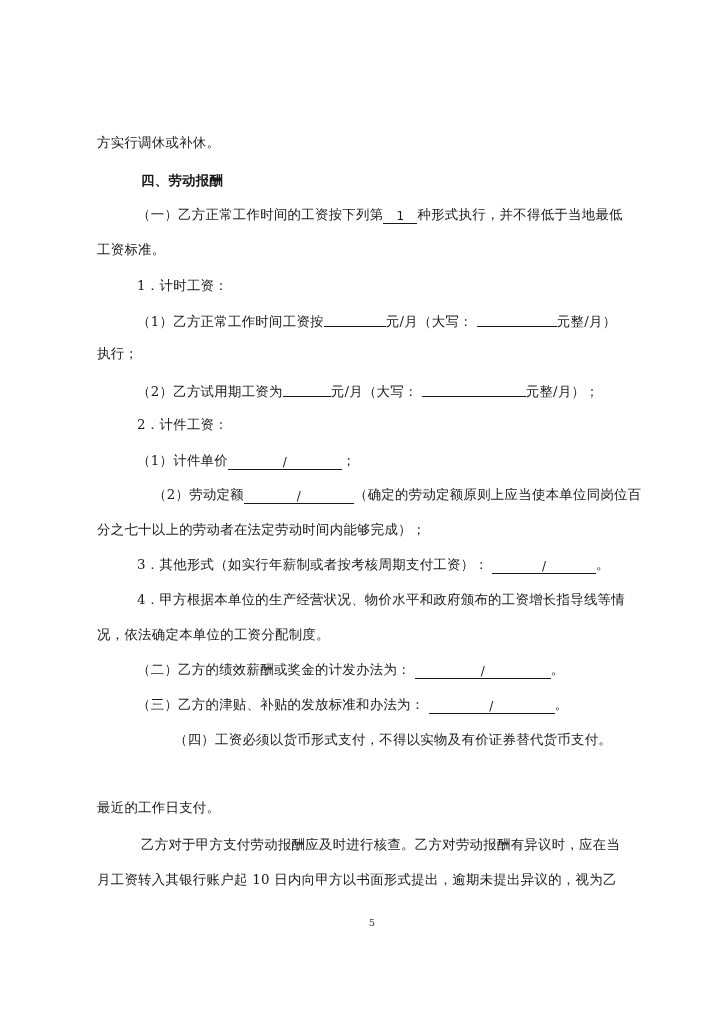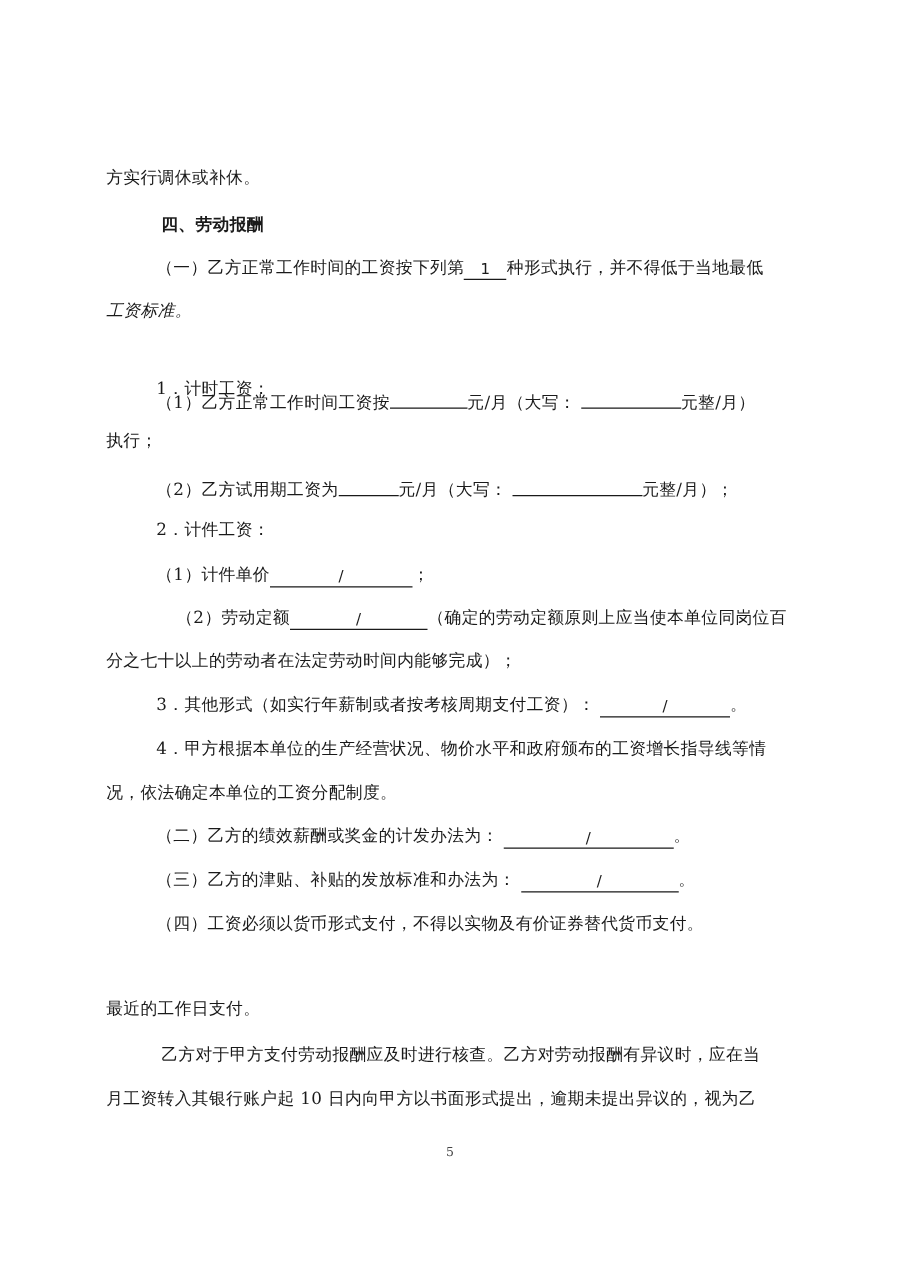--- a/index.html
+++ b/index.html
@@ -10,21 +10,21 @@
     body {
       width: 720px;
       height: 1018px;
       position: relative;
       overflow: hidden;
       font-family: "DejaVu Serif", "Liberation Serif", serif;
       color: #1a1a1a;
     }
     .page {
       position: absolute;
-      left: 0;
+      left: 12px;
       top: 0;
       width: 575px;
       height: 1018px;
       background: #ffffff;
     }
     .line {
       position: absolute;
       left: 85px;
       width: 552px;
       font-size: 13.4px;
@@ -69,25 +69,25 @@
   </div>
 
   <div class="line indent bold" style="top:170px;">
     <span>四、劳动报酬</span>
   </div>
 
   <div class="line indent-num" style="top:205px;">
     <span>（一）乙方正常工作时间的工资按下列第</span><span class="blank" style="width:34px;"><span class="blank-val">1</span></span><span>种形式执行，并不得低于当地最低</span>
   </div>
 
-  <div class="line" style="top:240px;font-style:italic;">
+  <div class="line" style="top:240px;">
     <span>工资标准。</span>
   </div>
 
-  <div class="line indent-num" style="top:276px;margin-top:26px;">
+  <div class="line indent-num" style="top:276px;">
     <span>1．计时工资：</span>
   </div>
 
   <div class="line indent-num" style="top:310px;">
     <span>（1）乙方正常工作时间工资按</span><span class="blank" style="width:62px;"></span><span>元/月（大写：</span><span class="blank" style="width:80px; margin-left:4px;"></span><span>元整/月）</span>
   </div>
 
   <div class="line" style="top:344px;">
     <span>执行；</span>
   </div>
@@ -125,21 +125,21 @@
   </div>
 
   <div class="line indent-num" style="top:660px;">
     <span>（二）乙方的绩效薪酬或奖金的计发办法为：</span><span class="blank" style="width:136px; margin-left:4px;"><span class="blank-val">/</span></span><span>。</span>
   </div>
 
   <div class="line indent-num" style="top:695px;">
     <span>（三）乙方的津贴、补贴的发放标准和办法为：</span><span class="blank" style="width:126px; margin-left:4px;"><span class="blank-val">/</span></span><span>。</span>
   </div>
 
-  <div class="line indent-num" style="top:730px;">
+  <div class="line indent-num" style="top:730px;text-align:center;">
     <span>（四）工资必须以货币形式支付，不得以实物及有价证券替代货币支付。</span>
   </div>
 
 
   <div class="line" style="top:798px;">
     <span>最近的工作日支付。</span>
   </div>
 
   <div class="line indent" style="top:835px;">
     <span>乙方对于甲方支付劳动报酬应及时进行核查。乙方对劳动报酬有异议时，应在当</span>

